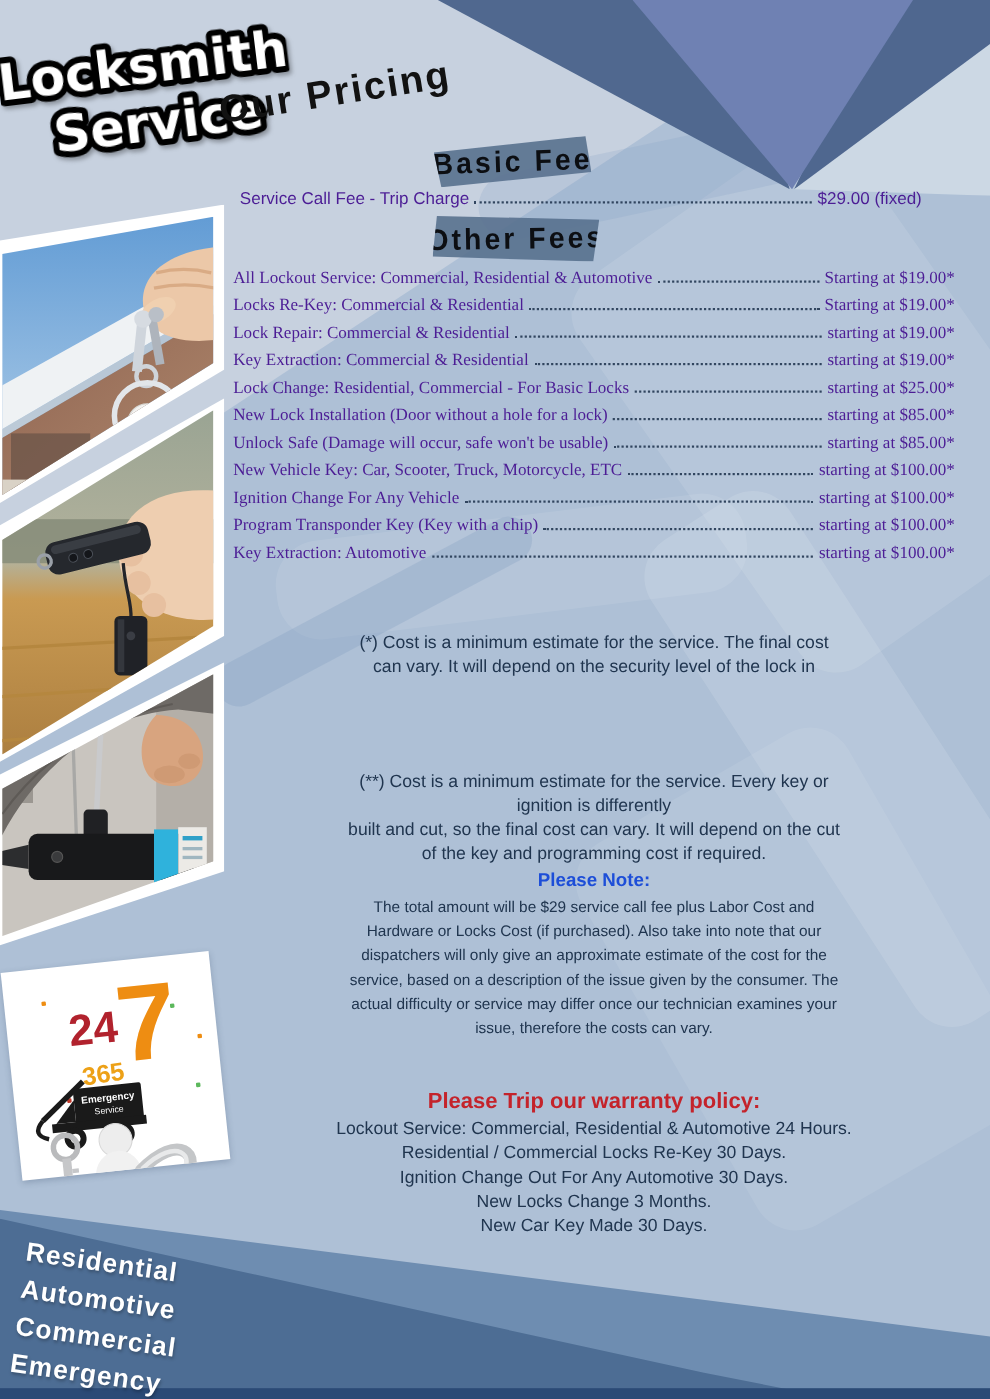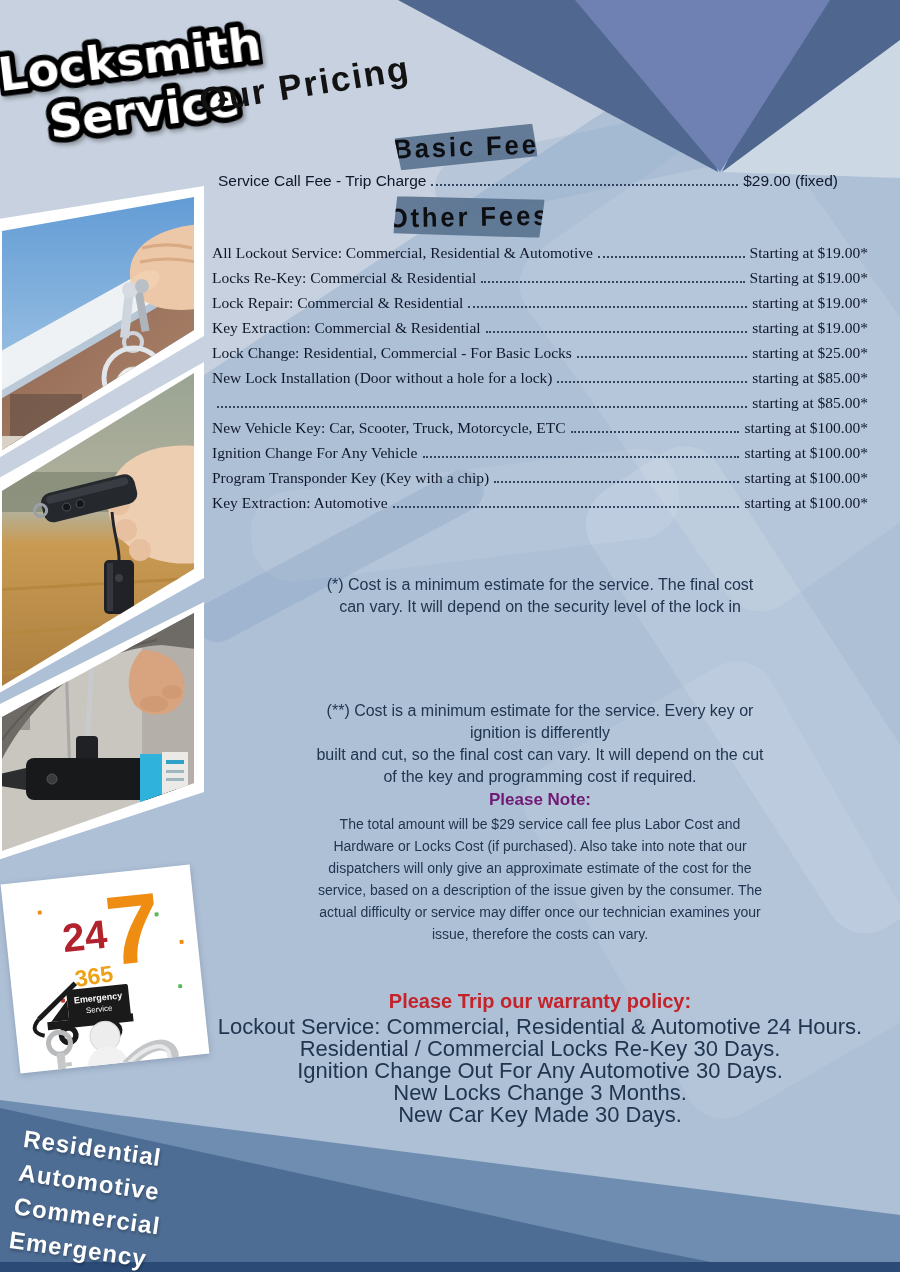--- a/index.html
+++ b/index.html
@@ -39,34 +39,34 @@
   .our-pricing{left:198px;top:60px;width:270px;transform:rotate(-9deg);
     font-size:35px;font-weight:700;letter-spacing:2px;color:#121212;white-space:nowrap;}
   .plaque{background:rgba(85,110,140,.88);display:flex;align-items:center;justify-content:center;
     color:#0c0e12;font-weight:700;letter-spacing:3px;white-space:nowrap;}
   .plaque-basic{left:391px;top:126px;width:150px;height:42px;font-size:27px;
     clip-path:polygon(0 24%,97% 0,100% 78%,4% 100%);transform:rotate(-2deg) scaleX(.95);}
   .plaque-other{left:389px;top:195px;width:160px;height:44px;font-size:27px;
     clip-path:polygon(3% 0,100% 14%,96% 100%,0 84%);transform:rotate(-1deg) scaleX(.95);}
   
   .svc-row{left:218px;top:172px;width:620px;}
-  .fee-row{display:flex;align-items:baseline;height:25px;font-size:15.5px;color:#0f172a;}
+  .fee-row{display:flex;align-items:baseline;height:25px;font-size:15.5px;color:#4c1d95;}
   .fee-row .lbl{white-space:nowrap;}
   .fee-row .dots{flex:1;border-bottom:2px dotted #31455f;margin:0 5px 4px 5px;min-width:12px;}
   .fee-row .prc{white-space:nowrap;}
   .rows-other{left:212px;top:244px;width:656px;font-family:Liberation Serif, serif;}
   
   .cnote{left:212px;width:656px;text-align:center;font-size:16px;line-height:22px;color:#20354f;}
   .note1{top:574px;} .note2{top:700px;}
   .pn-title{left:212px;top:790px;width:656px;text-align:center;
-    font-size:17px;font-weight:700;color:#701a75;}
+    font-size:17px;font-weight:700;color:#1d4ed8;}
   .pn-body{top:813px;font-size:14px;}
   .wr-title{left:212px;top:990px;width:656px;text-align:center;
     font-size:20px;font-weight:700;color:#c4232b;}
-  .wr-body{top:1016px;font-size:22px;}
+  .wr-body{top:1016px;font-size:16px;}
   
   .panel{position:absolute;background:#fff;}
   .panel svg{position:absolute;left:0;top:0;}
   .p1{left:-8px;top:186px;width:212px;height:276px;
     clip-path:polygon(0 34px,212px 0,212px 150px,0 276px);}
   .p1 svg{clip-path:polygon(10px 45px,202px 11px,202px 144px,10px 264px);}
   .p2{left:-8px;top:352px;width:212px;height:350px;
     clip-path:polygon(0 130px,212px 10px,212px 226px,0 345px);}
   .p2 svg{clip-path:polygon(10px 139px,202px 21px,202px 217px,10px 334px);}
   .p3{left:-8px;top:590px;width:212px;height:276px;
@@ -150,20 +150,21 @@
         <span class="lbl">Lock Change: Residential, Commercial - For Basic Locks</span>
         <span class="dots"></span>
         <span class="prc">starting at $25.00*</span>
       </div>
     <div class="fee-row">
         <span class="lbl">New Lock Installation (Door without a hole for a lock)</span>
         <span class="dots"></span>
         <span class="prc">starting at $85.00*</span>
       </div>
     <div class="fee-row">
+        <span class="lbl">Unlock Safe (Damage will occur, safe won't be usable)</span>
         <span class="dots"></span>
         <span class="prc">starting at $85.00*</span>
       </div>
     <div class="fee-row">
         <span class="lbl">New Vehicle Key: Car, Scooter, Truck, Motorcycle, ETC</span>
         <span class="dots"></span>
         <span class="prc">starting at $100.00*</span>
       </div>
     <div class="fee-row">
         <span class="lbl">Ignition Change For Any Vehicle</span>

